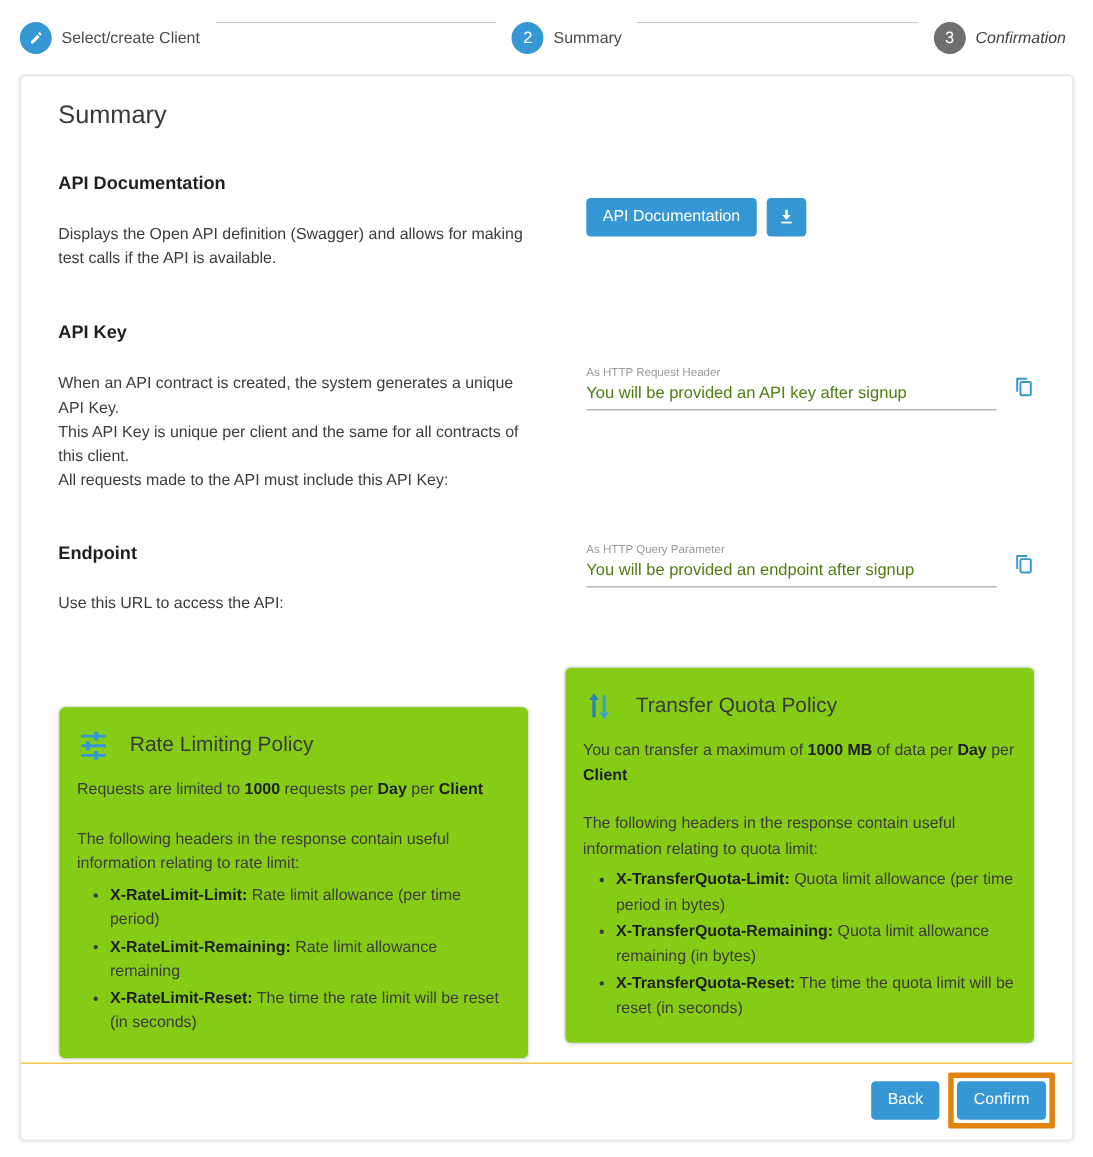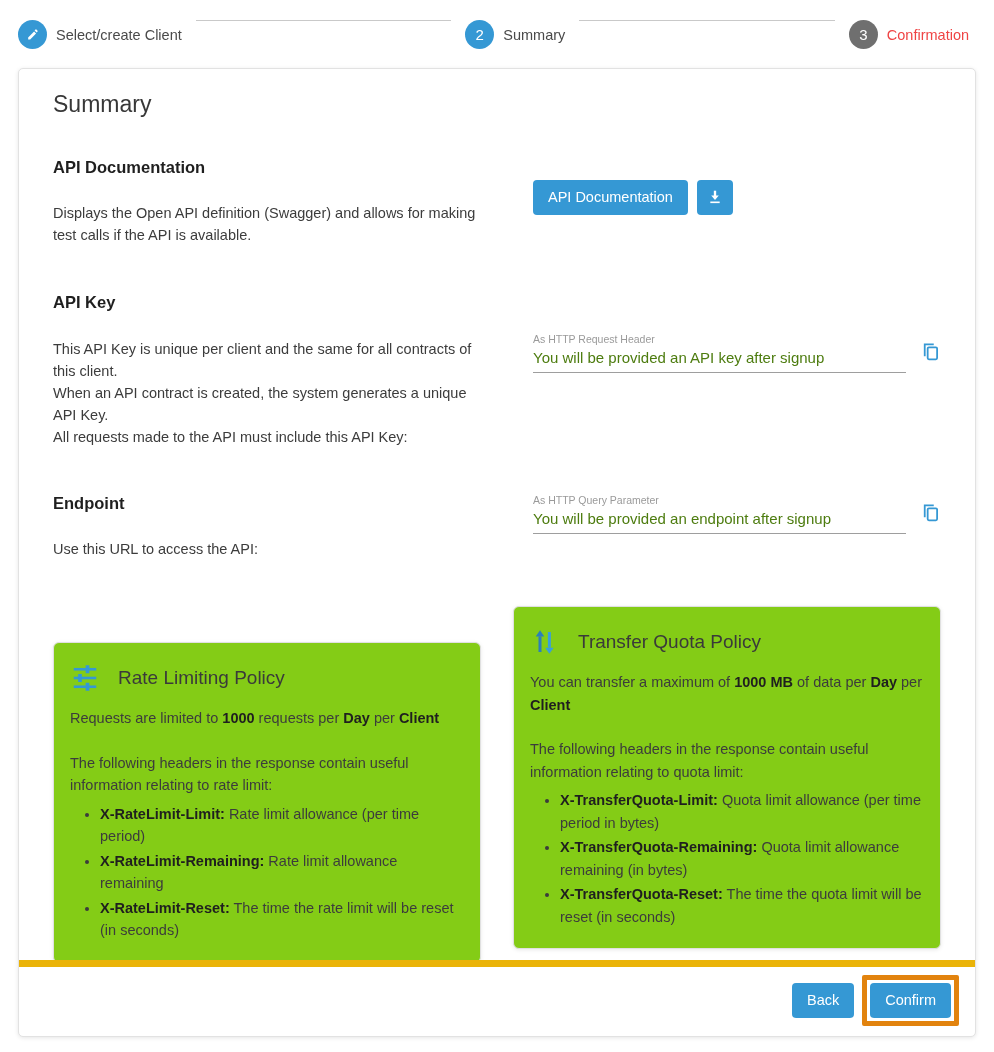--- a/index.html
+++ b/index.html
@@ -19,37 +19,37 @@
   }
   .step { display: flex; align-items: center; gap: 9px; flex: 0 0 auto; }
   .step-circle {
     width: 29px; height: 29px; border-radius: 50%;
     background: #3598d4; color: #fff;
     display: flex; align-items: center; justify-content: center;
     font-size: 15px; flex: 0 0 auto;
   }
   .step-circle.gray { background: #6f6f6f; }
   .step-label { font-size: 14.5px; color: #4a4a4a; white-space: nowrap; }
-  .step-label.muted { color: #ef4444; }
+  .step-label.muted { color: #404040; font-style: italic; }
   .connector { flex: 1 1 auto; height: 1px; background: #c9c9c9; margin: 0 14px; }
 
   
   .card {
     margin: 19px 18px 0 18px;
     height: 969px;
     border: 1px solid #e2e2e2;
     border-radius: 5px;
     box-shadow: 0 1px 4px rgba(0,0,0,0.10);
     display: flex; flex-direction: column;
     background: #fff;
   }
   .card-body { flex: 1 1 auto; padding: 22px 34px 0 34px; overflow: hidden; }
   .card-footer {
     flex: 0 0 auto;
-    border-top: 7px solid #eab308;
+    border-top: 1px solid #eab308;
     padding: 8px 16px 10px 16px;
     display: flex; justify-content: flex-end; align-items: center; gap: 8px;
   }
 
   h1.page-title {
     font-size: 23px; font-weight: 400; color: #383838;
     margin: 0 0 40px 0;
   }
   h2.section-heading {
     font-size: 16.5px; font-weight: 700; color: #1f1f1f;
@@ -170,22 +170,22 @@
             </span>
           </button>
         </div>
       </div>
     </div>
 
     <div class="row">
       <div>
         <h2 class="section-heading">API Key</h2>
         <div class="multi-line">
+          <div>When an API contract is created, the system generates a unique API Key.</div>
           <div>This API Key is unique per client and the same for all contracts of this client.</div>
-          <div>When an API contract is created, the system generates a unique API Key.</div>
           <div>All requests made to the API must include this API Key:</div>
         </div>
       </div>
       <div>
         <div class="field-row field-offset">
           <div class="field">
             <div class="field-label">As HTTP Request Header</div>
             <input class="field-input" readonly="" value="You will be provided an API key after signup" style="">
           </div>
           <button class="copy-btn">

